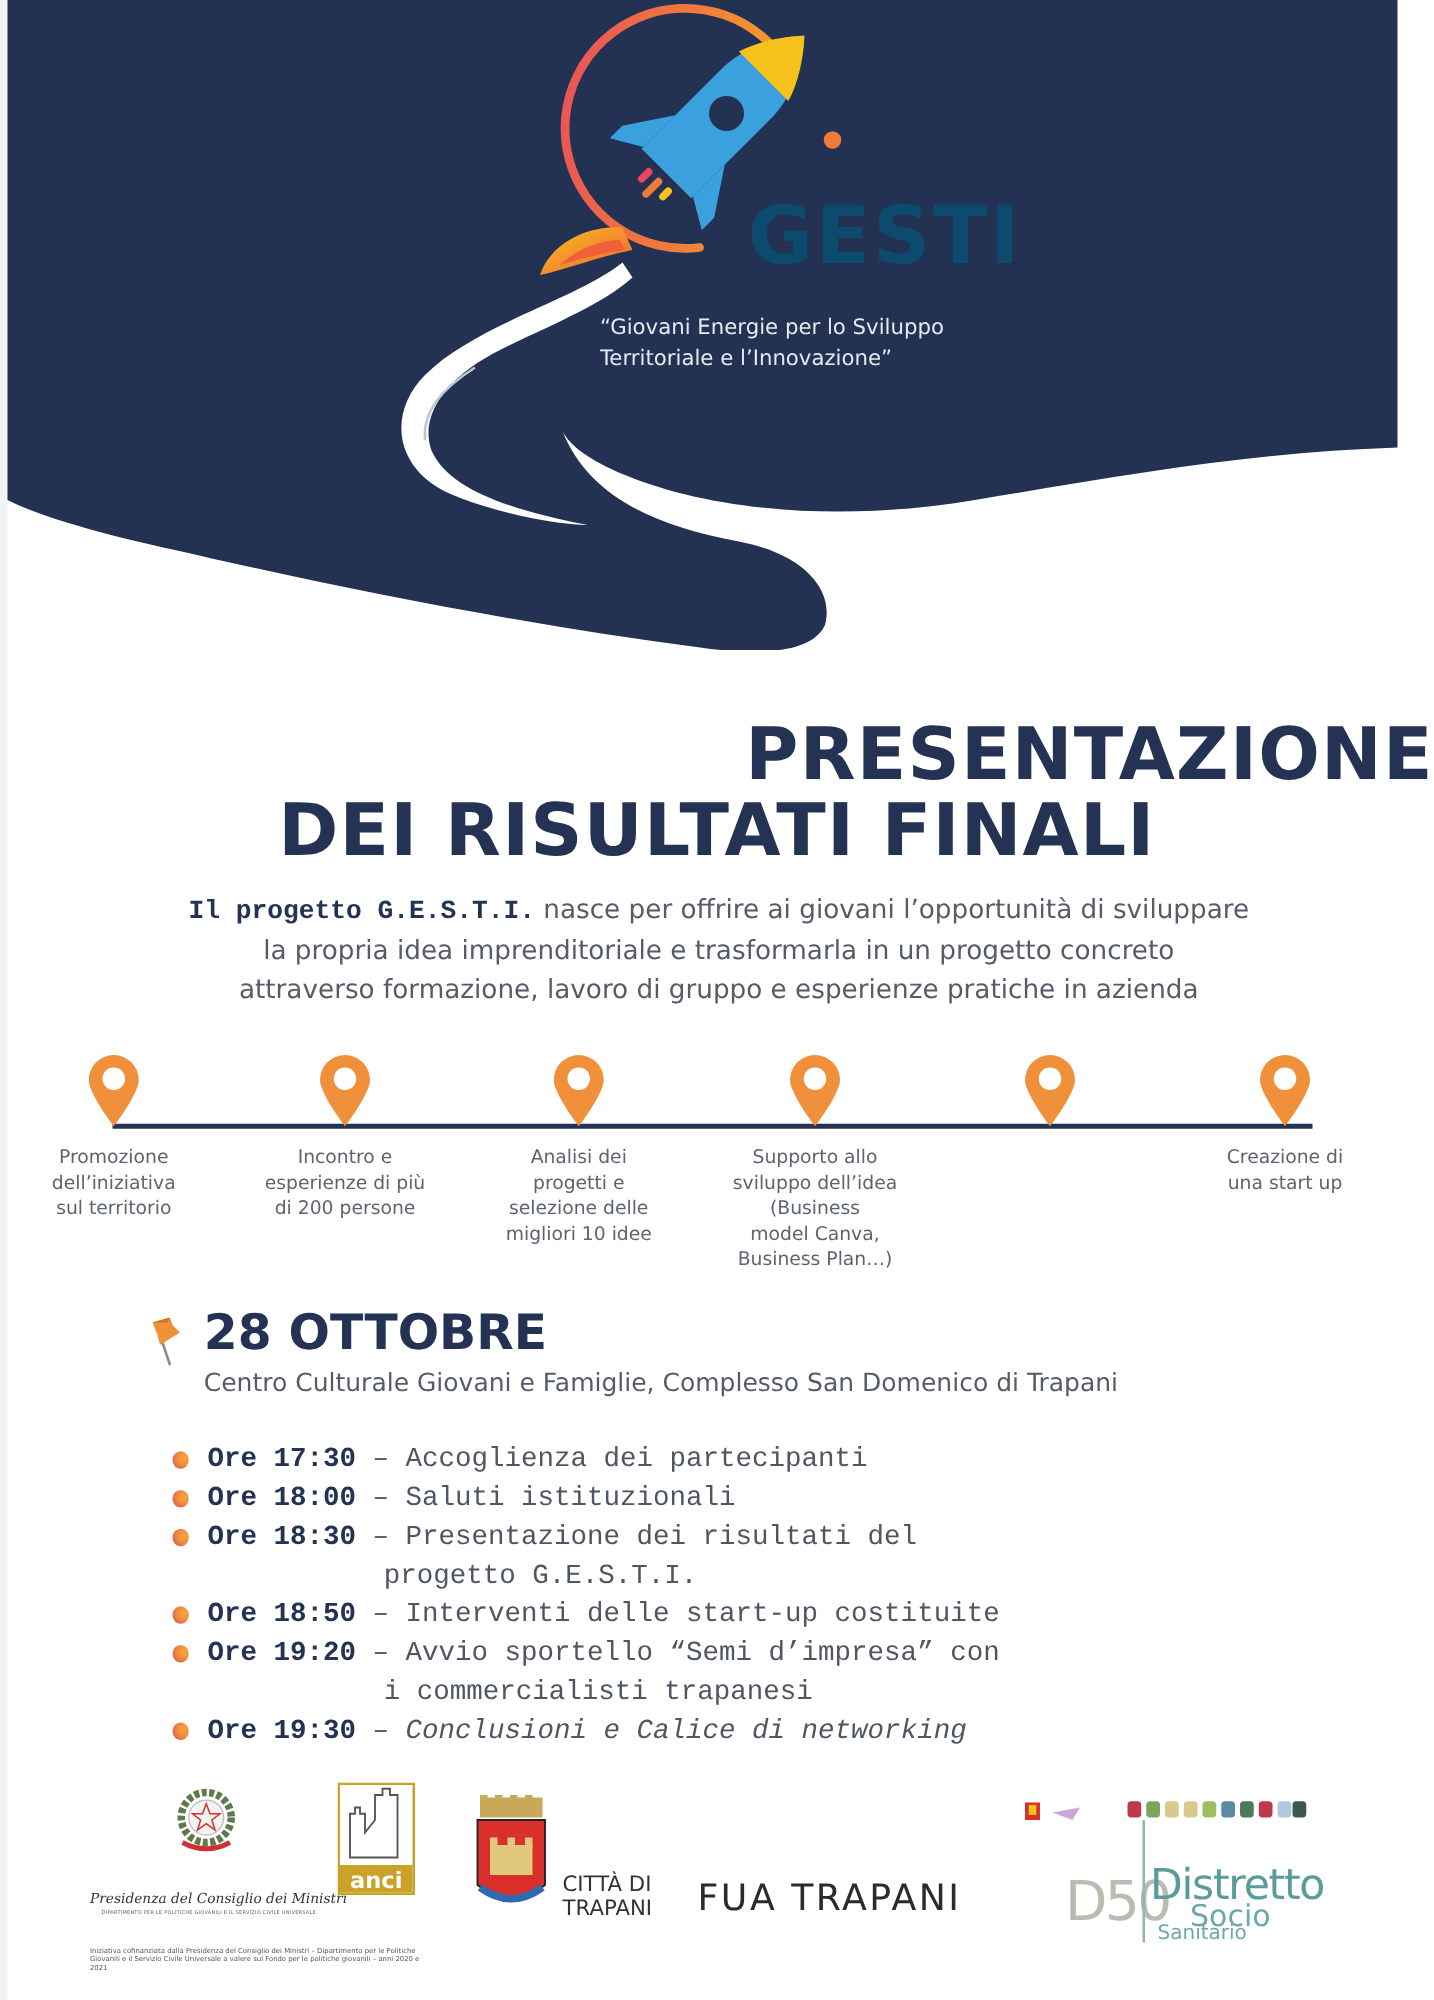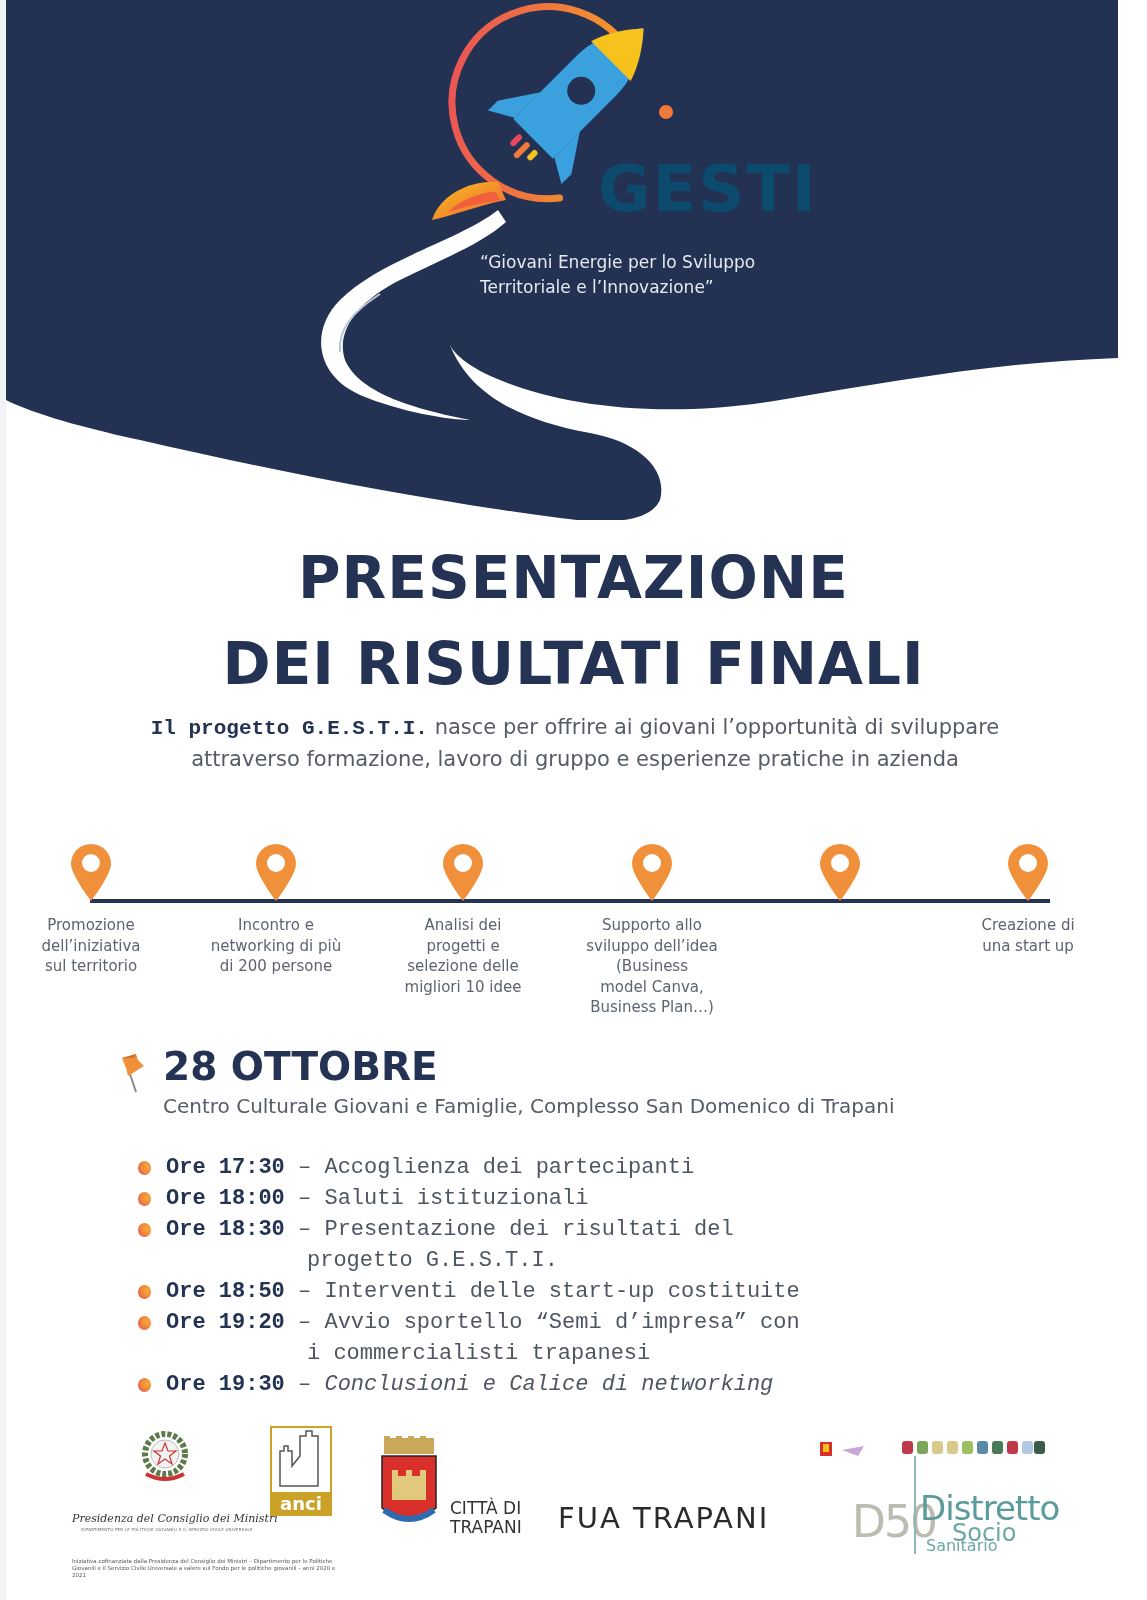--- a/index.html
+++ b/index.html
@@ -22,21 +22,21 @@
     position: absolute; left: 480px; top: 250px; width: 360px;
     font-size: 17px; line-height: 25px; color: #e6e9ef;
   }
 
   
   .title {
     position: absolute; left: 0; width: 1147px; text-align: center;
     font-family: "DejaVu Sans", sans-serif; font-weight: bold;
     color: #243353; font-size: 58px; letter-spacing: 1px;
   }
-  .title.l1 { top: 544px; }
+  .title.l1 { top: 569px; text-align: right; }
   .title.l2 { top: 630px; }
 
   .intro {
     position: absolute; left: 110px; width: 930px; top: 712px;
     text-align: center; font-size: 21px; line-height: 31px; color: #555c68;
   }
   .intro b { color: #243353; font-family: Liberation Mono, monospace; }
 
   
   .timeline-line { position: absolute; left: 90px; top: 899px; width: 960px; height: 4px; background: #243353; }
@@ -124,20 +124,21 @@
 <div class="tagline">
   <div>“Giovani Energie per lo Sviluppo</div>
   <div>Territoriale e l’Innovazione”</div>
 </div>
 
 <div class="title l1">PRESENTAZIONE</div>
 <div class="title l2">DEI RISULTATI FINALI</div>
 
 <div class="intro">
   <div><b>Il progetto G.E.S.T.I.</b><span> nasce per offrire ai giovani l’opportunità di sviluppare</span></div>
+  <div>la propria idea imprenditoriale e trasformarla in un progetto concreto</div>
   <div>attraverso formazione, lavoro di gruppo e esperienze pratiche in azienda</div>
 </div>
 
 <div class="timeline-line"></div>
 <div id="timeline">
     <div class="tl-step" style="left: 91px;">
       <svg class="tl-pin" width="44" height="58" viewBox="0 0 44 58">
         <path d="M22 58 C22 58 2 32 2 21 A20 20 0 0 1 42 21 C42 32 22 58 22 58 Z" fill="#f0903a"></path>
         <circle cx="22" cy="20" r="9" fill="#ffffff"></circle>
       </svg>
@@ -147,21 +148,21 @@
         <div>sul territorio</div>
       </div>
     </div>
     <div class="tl-step" style="left: 276px;">
       <svg class="tl-pin" width="44" height="58" viewBox="0 0 44 58">
         <path d="M22 58 C22 58 2 32 2 21 A20 20 0 0 1 42 21 C42 32 22 58 22 58 Z" fill="#f0903a"></path>
         <circle cx="22" cy="20" r="9" fill="#ffffff"></circle>
       </svg>
       <div class="tl-label">
         <div>Incontro e</div>
-        <div>networking di più</div>
+        <div>esperienze di più</div>
         <div>di 200 persone</div>
       </div>
     </div>
     <div class="tl-step" style="left: 463px;">
       <svg class="tl-pin" width="44" height="58" viewBox="0 0 44 58">
         <path d="M22 58 C22 58 2 32 2 21 A20 20 0 0 1 42 21 C42 32 22 58 22 58 Z" fill="#f0903a"></path>
         <circle cx="22" cy="20" r="9" fill="#ffffff"></circle>
       </svg>
       <div class="tl-label">
         <div>Analisi dei</div>

